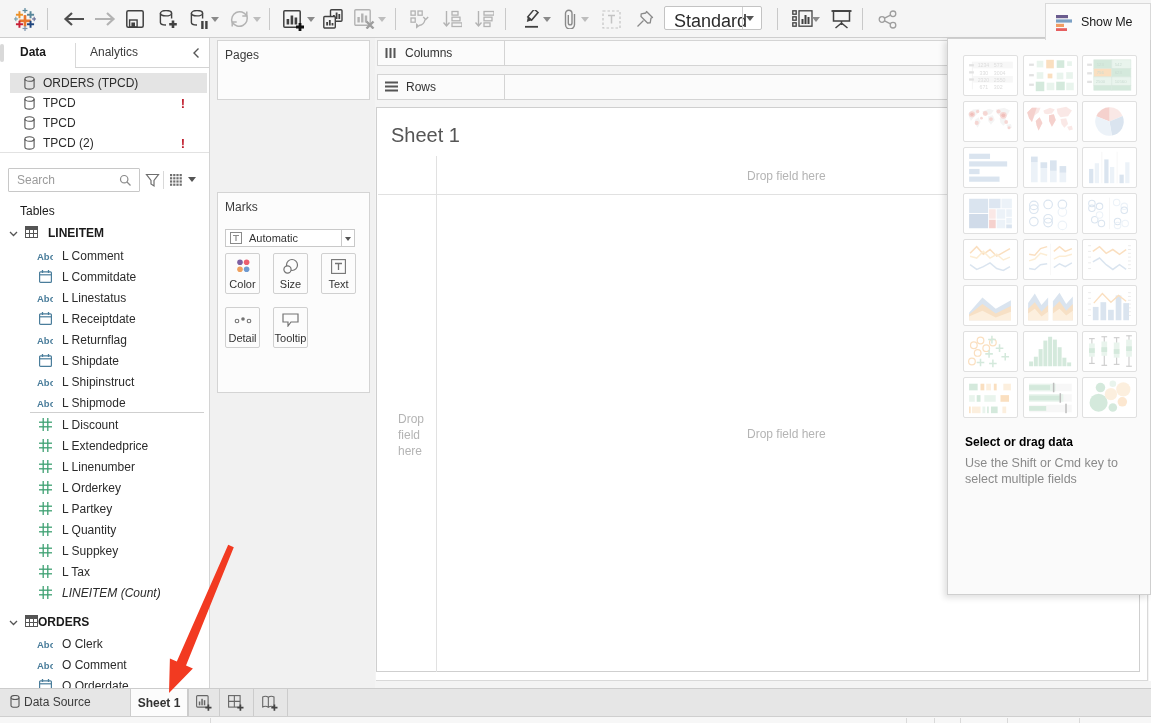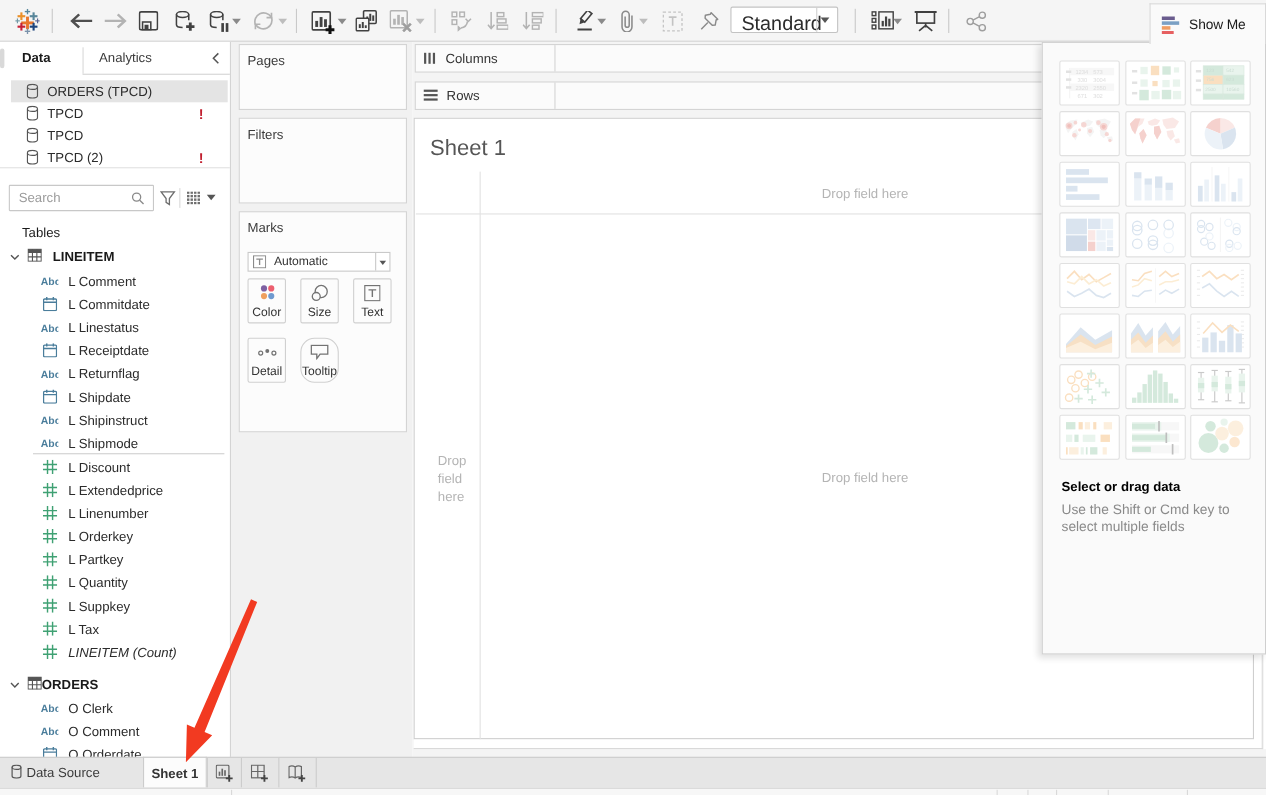--- a/index.html
+++ b/index.html
@@ -617,23 +617,20 @@
           </span>
           <span>O Orderdate</span>
         </div>
         <div id="fsep"></div>
       </div>
 </div>
 
 <div id="cardspanel" class="abs">
   <div class="card" style="left:7px;top:2px;width:153px;height:60px;">
         <div class="cardlabel">Pages</div>
-      </div>
-  <div class="card" style="left:7px;top:69px;width:153px;height:78px;">
-        <div class="cardlabel">Filters</div>
       </div>
   <div class="card" style="left:7px;top:154px;width:153px;height:201px;">
     <div class="cardlabel">Marks</div>
     <div style="position:absolute;left:7px;top:36px;width:130px;height:18px;border:1px solid #c9c9c9;background:#fff;display:flex;align-items:center;">
       <svg width="12" height="12" viewBox="0 0 12 12" style="margin-left:4px;">
             <rect x="0.5" y="0.5" width="11" height="11" fill="none" stroke="#8a8a8a"></rect>
             <path d="M3 3.5 H9 M6 3.5 V9" stroke="#8a8a8a" stroke-width="1.2" fill="none"></path>
           </svg>
       <span style="font-size:11px;color:#333;margin-left:7px;">Automatic</span>
       <div style="position:absolute;right:0;top:0;width:13px;height:16px;border-left:1px solid #c9c9c9;"></div>
@@ -672,21 +669,21 @@
           <div style="position:absolute;left:7px;top:114px;width:35px;height:41px;border:1px solid #d0d0d0;background:#fcfcfc;border-radius:2px;display:flex;flex-direction:column;align-items:center;justify-content:flex-end;padding-bottom:3px;">
             <div style="flex:1;display:flex;align-items:center;">
               <svg width="18" height="8" viewBox="0 0 18 8">
                 <circle cx="3" cy="5" r="1.8" fill="none" stroke="#737373" stroke-width="1.1"></circle>
                 <circle cx="9" cy="3" r="1.8" fill="#737373"></circle>
                 <circle cx="15" cy="5" r="1.8" fill="none" stroke="#737373" stroke-width="1.1"></circle>
               </svg>
             </div>
             <div style="font-size:11px;color:#333;">Detail</div>
           </div>
-          <div style="position:absolute;left:55px;top:114px;width:35px;height:41px;border:1px solid #d0d0d0;background:#fcfcfc;border-radius:13px;display:flex;flex-direction:column;align-items:center;justify-content:flex-end;padding-bottom:3px;">
+          <div style="position:absolute;left:55px;top:114px;width:35px;height:41px;border:1px solid #d0d0d0;background:#fcfcfc;border-radius:2px;display:flex;flex-direction:column;align-items:center;justify-content:flex-end;padding-bottom:3px;">
             <div style="flex:1;display:flex;align-items:center;">
               <svg width="17" height="14" viewBox="0 0 17 14">
                 <path d="M1 1 H16 V9 H9 L6 13 V9 H1 Z" fill="none" stroke="#737373" stroke-width="1.2"></path>
               </svg>
             </div>
             <div style="font-size:11px;color:#333;">Tooltip</div>
           </div>
         </div>
   </div>
 </div>

